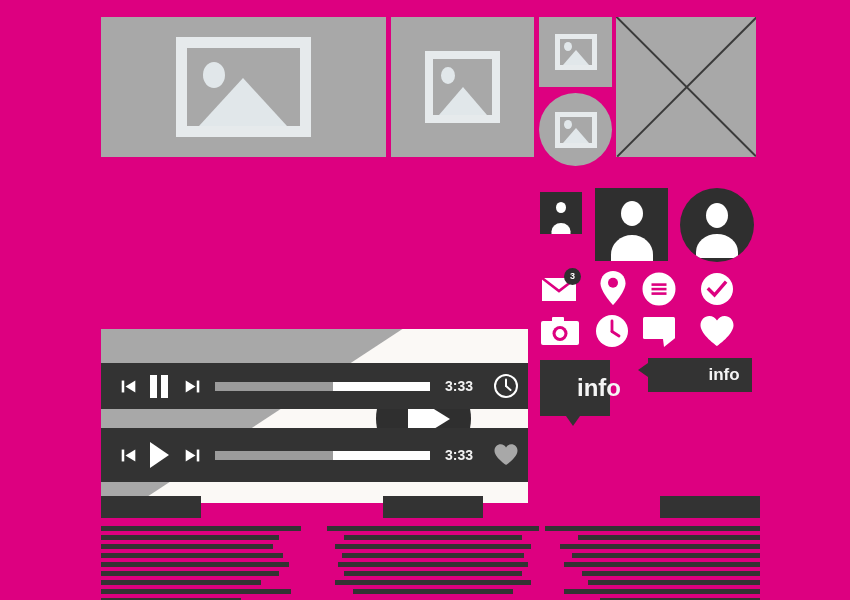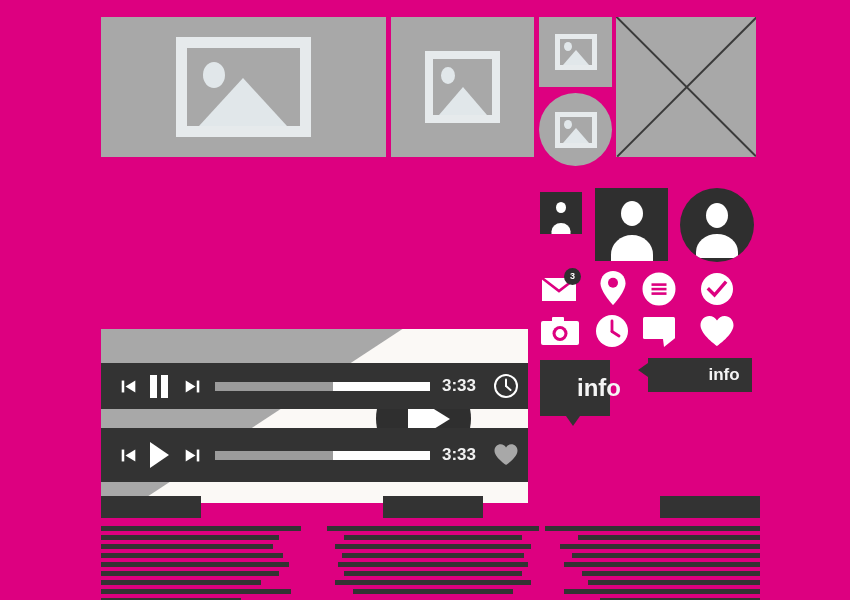--- a/index.html
+++ b/index.html
@@ -117,21 +117,21 @@
     flex: none;
     overflow: hidden;
   }
   .progress .fill {
     position: absolute;
     left: 0; top: 0; bottom: 0;
     background: #9b9b9b;
   }
   .time {
     color: #f2f2f2;
-    font-size: 17px;
+    font-size: 14px;
     font-weight: bold;
     letter-spacing: 0px;
     flex: none;
     text-align: center;
   }
 
   
   .avatar-box {
     background: #2f2f2f;
     display: flex;

